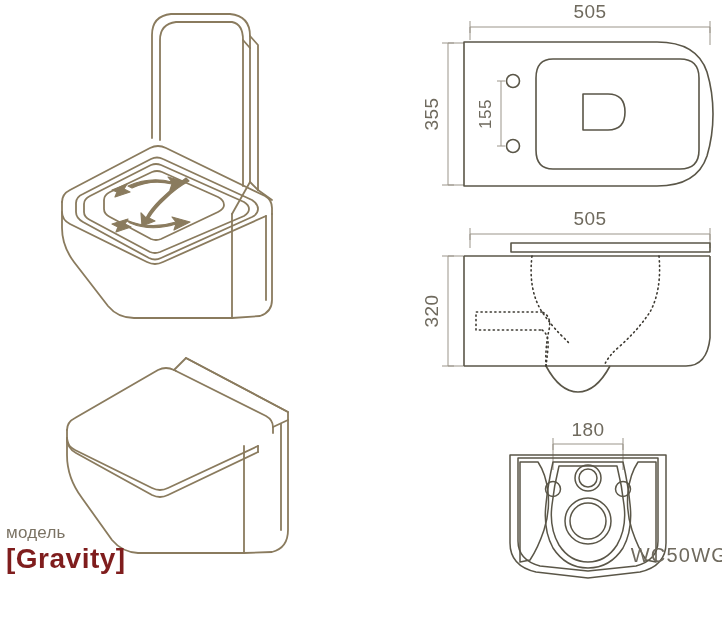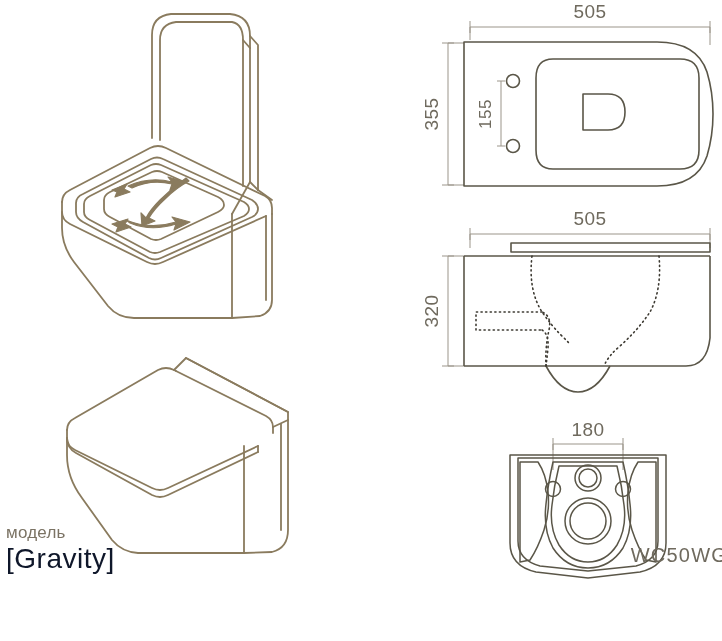--- a/index.html
+++ b/index.html
@@ -37,22 +37,22 @@
   }
   .model-caption {
     font-size: 17px;
     color: #7b7364;
     letter-spacing: 0.2px;
     margin-bottom: 2px;
     font-family: "Liberation Sans", sans-serif;
   }
   .model-name {
     font-size: 28px;
-    color: #0f172a;
-    font-weight: 400;
+    color: #7f1d1d;
+    font-weight: 700;
     letter-spacing: 0.5px;
     font-family: "Liberation Sans", sans-serif;
   }
   .sku-block {
     position: absolute;
     right: 14px;
     bottom: 14px;
     font-size: 20px;
     color: #6f6a5e;
     font-weight: 300;

